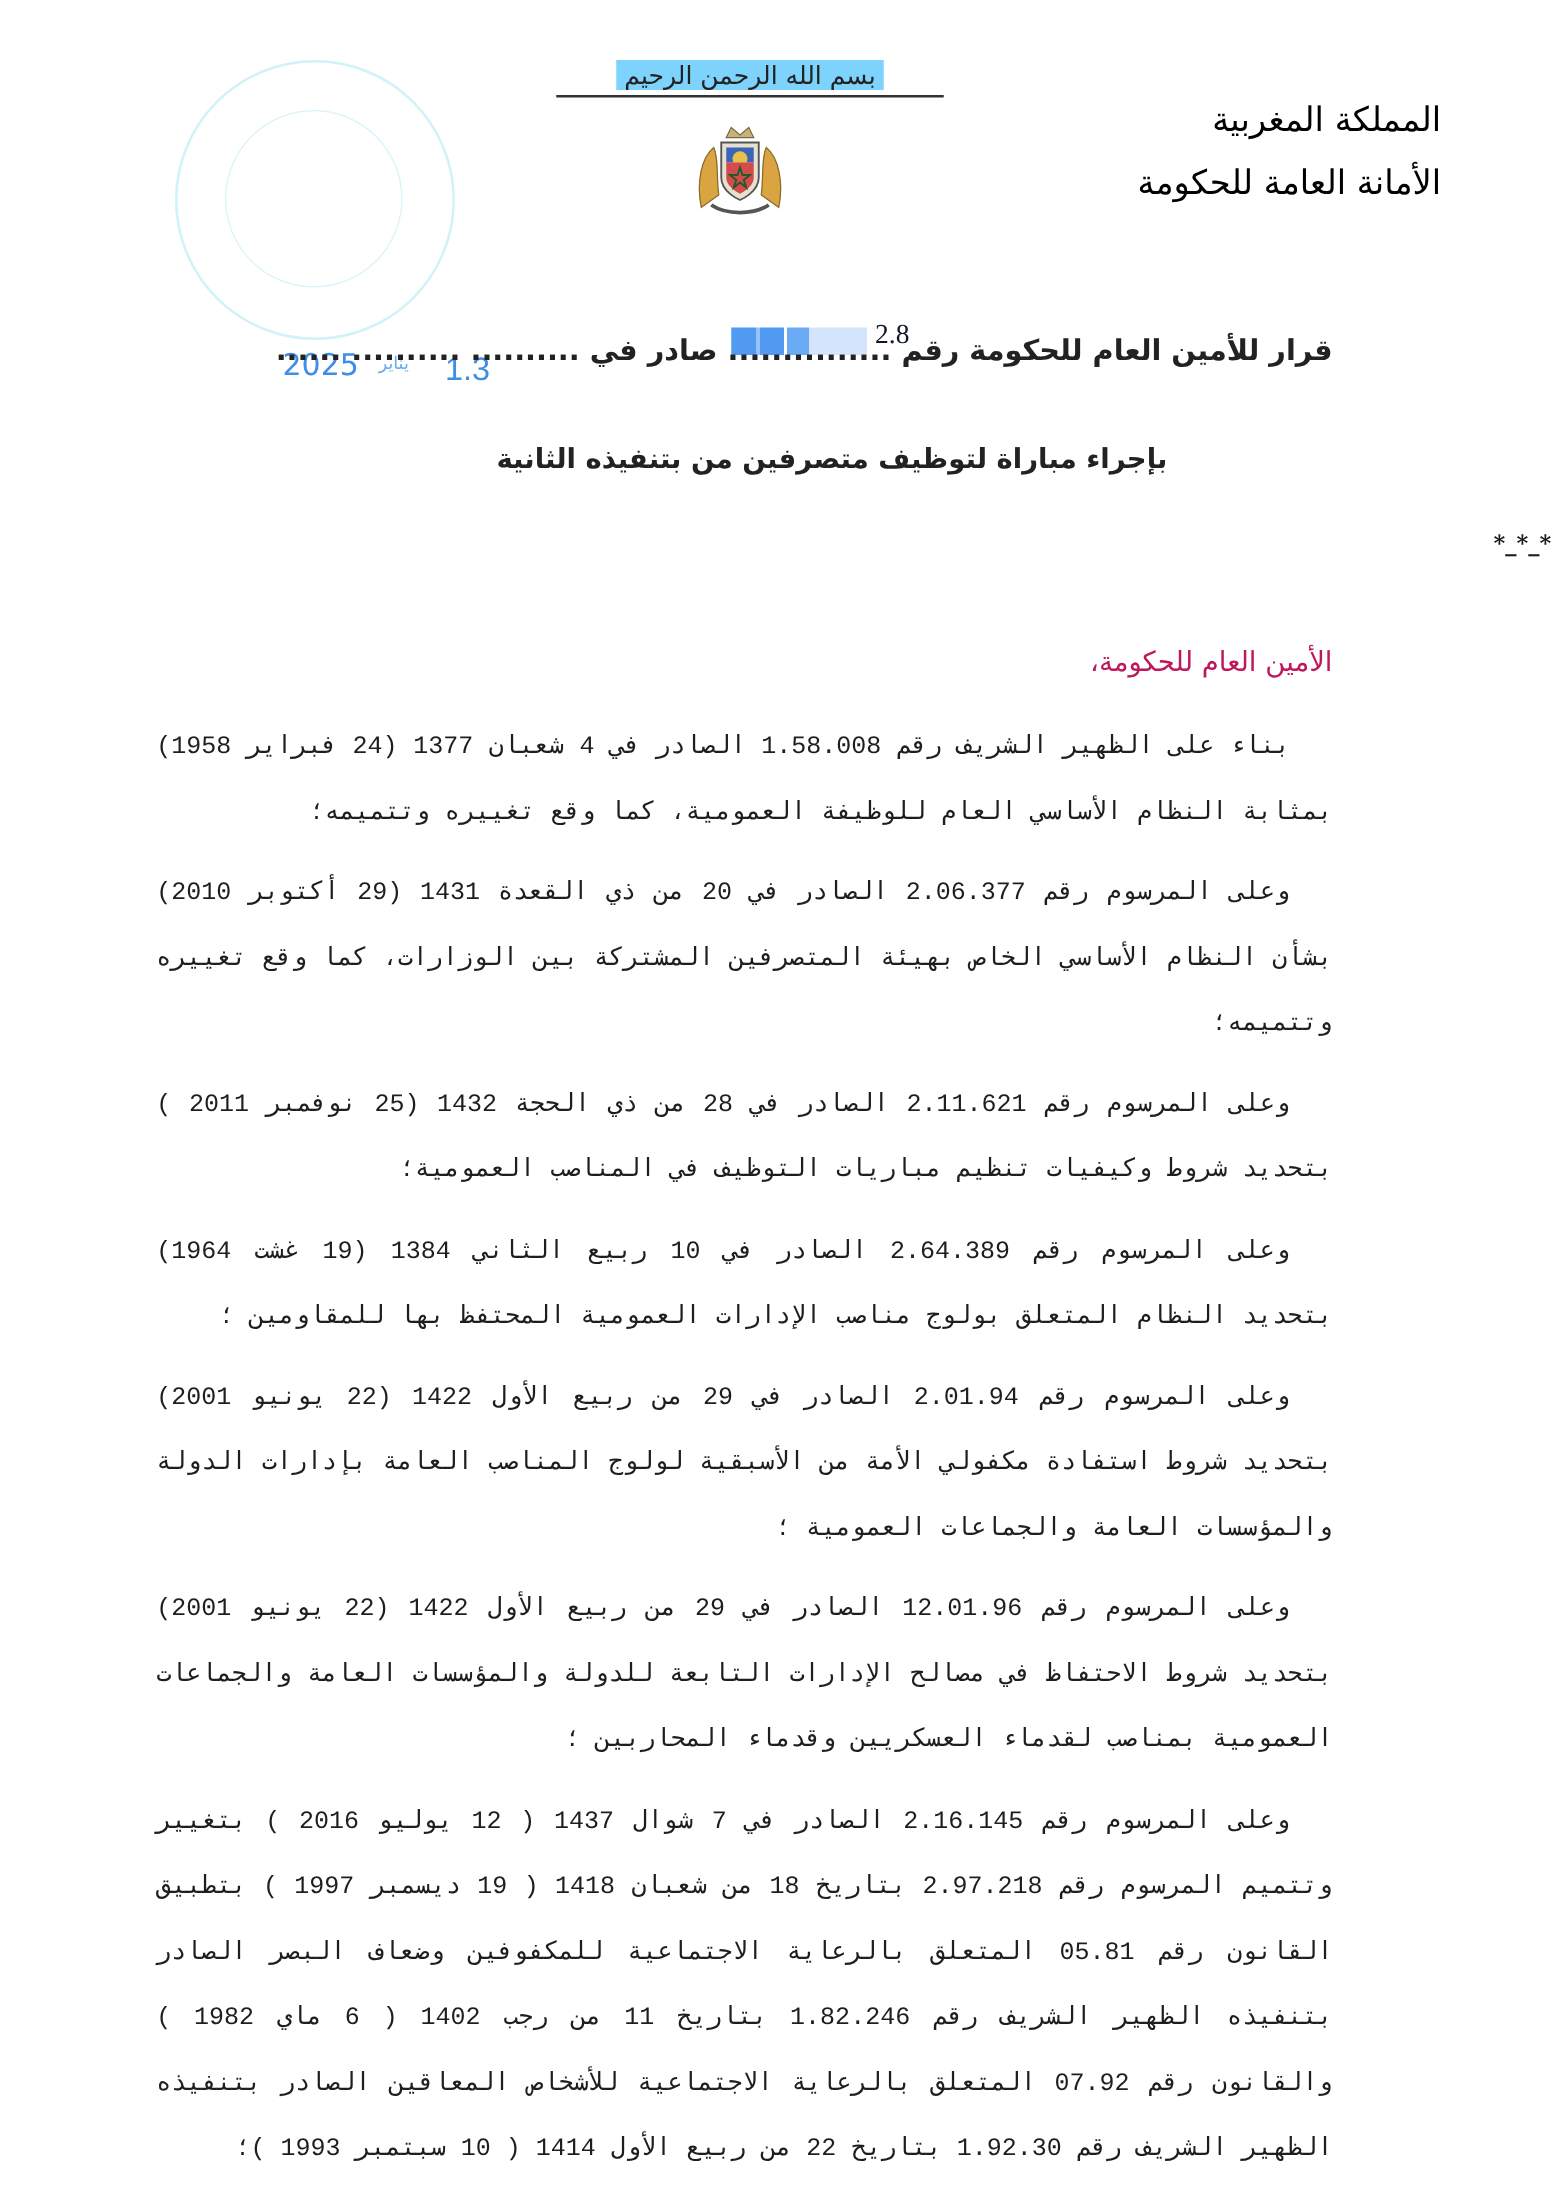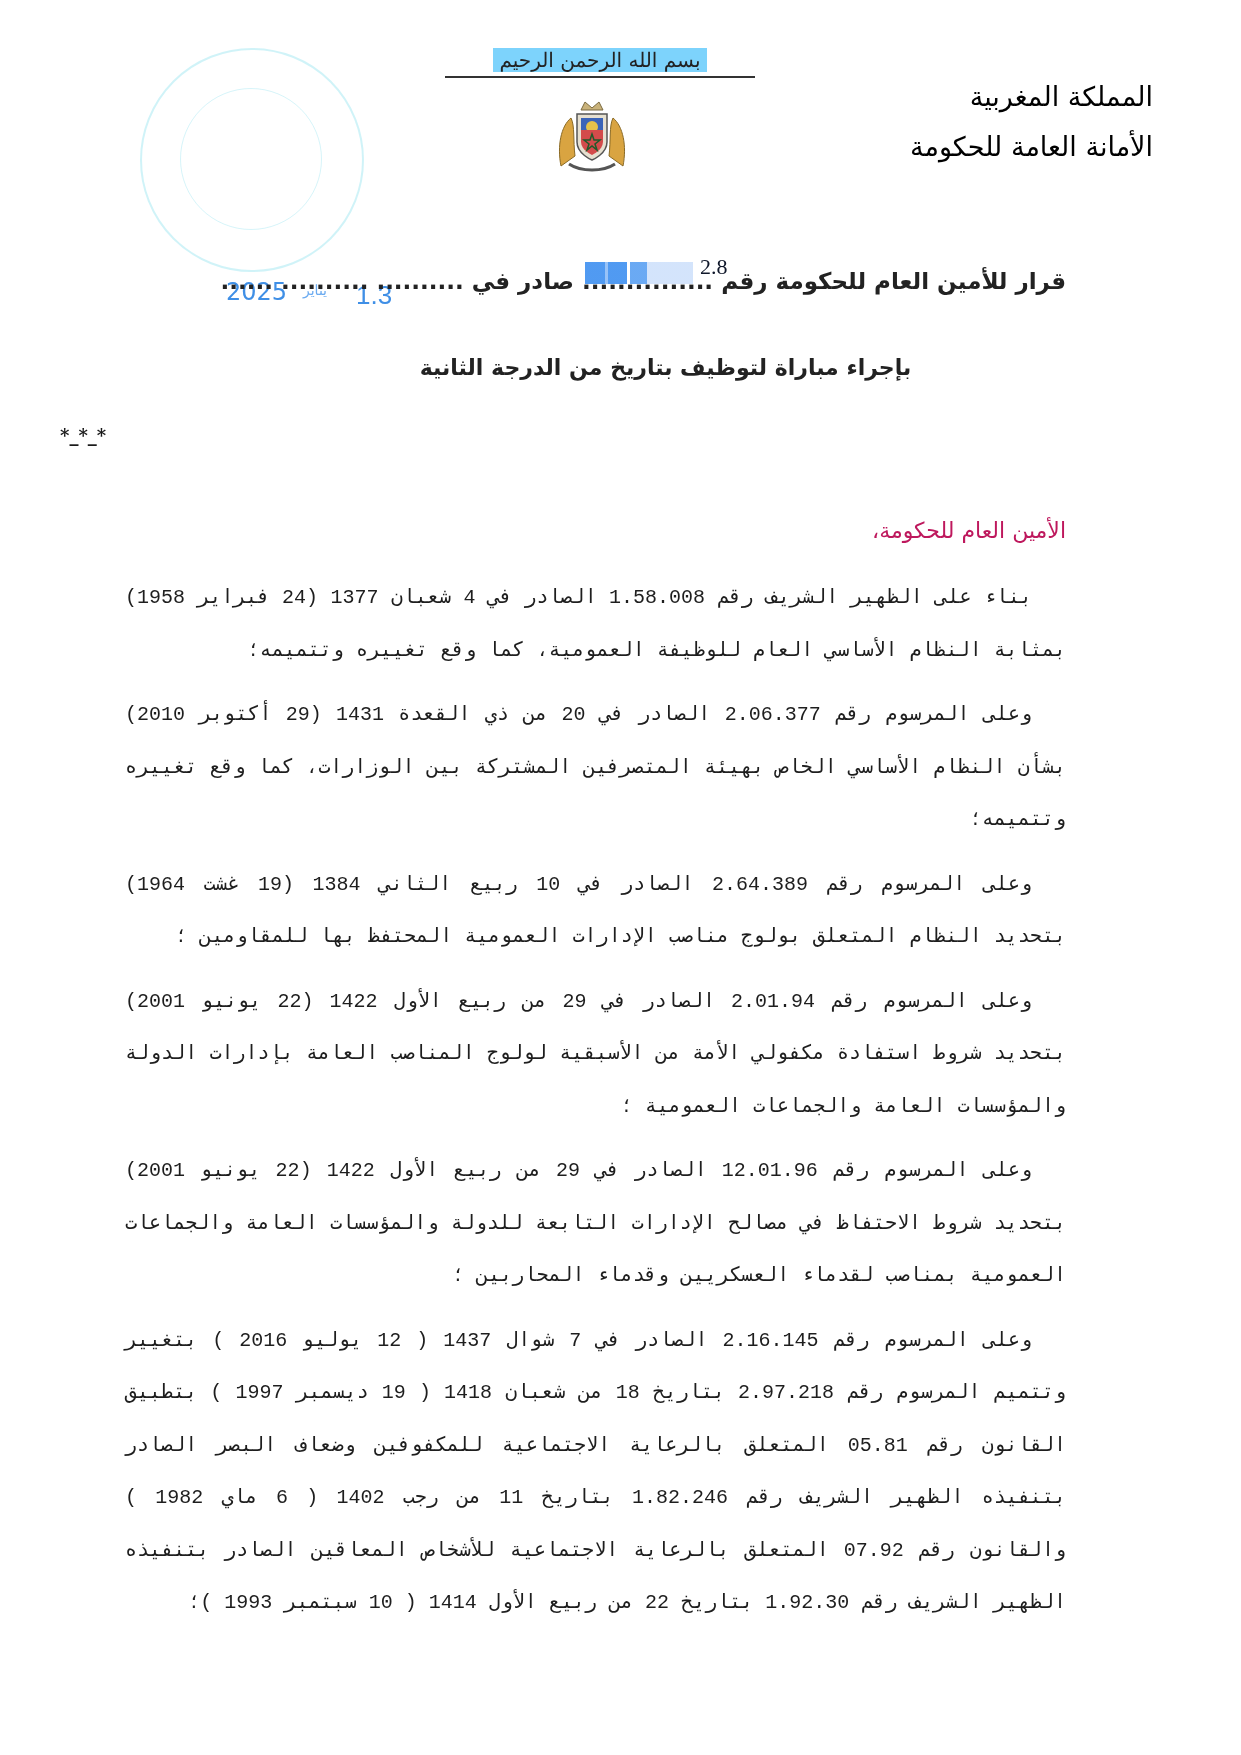--- a/index.html
+++ b/index.html
@@ -30,21 +30,21 @@
   .title-line .dots { letter-spacing:1px; }
   .redact { position:absolute; left:585px; top:262px; width:108px; height:22px;
             background:repeating-linear-gradient(90deg,#3d8ff0 0 20px,#8cbcf7 20px 23px,#3d8ff0 23px 42px,#fff 42px 45px,#5aa0f2 45px 62px,#cfe1fb 62px 108px); opacity:0.9; }
   .num28 { position:absolute; left:700px; top:254px; font-size:22px; color:#0f172a; font-family:Liberation Serif, serif;text-align:center; }
   .date13 { position:absolute; left:356px; top:280px; font-size:26px; color:#3f8fe6; font-family:Liberation Sans, sans-serif; }
   .date2025 { position:absolute; left:226px; top:278px; font-size:24px; color:#3f8fe6; font-family:"DejaVu Sans", sans-serif; }
   .month-handwritten { position:absolute; left:303px; top:282px; font-size:14px; color:#6aaaf0; font-family:Liberation Sans, sans-serif; }
 
   .subtitle { position:absolute; left:0; right:0; top:355px; text-align:center; direction:rtl;
               font-family:"DejaVu Sans", sans-serif; font-weight:bold; font-size:22px; color:#222; padding-left:90px; }
-  .stars { position:absolute; left:0; right:0; top:425px; text-align:left; font-size:18px; font-weight:bold; padding-left:60px; }
+  .stars { position:absolute; left:0; right:0; top:425px; text-align:right; font-size:18px; font-weight:bold; padding-left:60px; }
 
   .addressee { position:absolute; right:175px; top:518px; direction:rtl;
                font-family:"DejaVu Sans", sans-serif; font-weight:normal; font-size:22px; color:#be185d; }
 
   .body { position:absolute; left:125px; right:175px; top:572px; direction:rtl; text-align:justify;
           font-family:Liberation Mono, monospace; font-size:20px; line-height:52.5px; color:#1e1e1e; }
   .para { margin:0 0 12px 0; text-indent:34px; text-align-last:right; }
 </style>
 </head>
 <body>
@@ -85,26 +85,27 @@
 
   <div class="title-line">
     <span>قرار للأمين العام للحكومة رقم</span>
     <span class="dots">...............</span>
     <span>صادر في</span>
     <span class="dots">..........</span>
     <span class="dots" style="letter-spacing:12px">..........</span>
     <span class="dots">......</span>
   </div>
 
-  <div class="subtitle">بإجراء مباراة لتوظيف بتاريخ من الدرجة الثانية</div>
+  <div class="subtitle">بإجراء مباراة لتوظيف متصرفين من بتنفيذه الثانية</div>
   <div class="stars">*_*_*</div>
 
   <div class="addressee">الأمين العام للحكومة،</div>
 
   <div class="body">
     <p class="para">بناء على الظهير الشريف رقم 1.58.008 الصادر في 4 شعبان 1377 (24 فبراير 1958) بمثابة النظام الأساسي العام للوظيفة العمومية، كما وقع تغييره وتتميمه؛</p>
     <p class="para">وعلى المرسوم رقم 2.06.377 الصادر في 20 من ذي القعدة 1431 (29 أكتوبر 2010) بشأن النظام الأساسي الخاص بهيئة المتصرفين المشتركة بين الوزارات، كما وقع تغييره وتتميمه؛</p>
+    <p class="para">وعلى المرسوم رقم 2.11.621 الصادر في 28 من ذي الحجة 1432 (25 نوفمبر 2011 ) بتحديد شروط وكيفيات تنظيم مباريات التوظيف في المناصب العمومية؛</p>
     <p class="para">وعلى المرسوم رقم 2.64.389 الصادر في 10 ربيع الثاني 1384 (19 غشت 1964) بتحديد النظام المتعلق بولوج مناصب الإدارات العمومية المحتفظ بها للمقاومين ؛</p>
     <p class="para">وعلى المرسوم رقم 2.01.94 الصادر في 29 من ربيع الأول 1422 (22 يونيو 2001) بتحديد شروط استفادة مكفولي الأمة من الأسبقية لولوج المناصب العامة بإدارات الدولة والمؤسسات العامة والجماعات العمومية ؛</p>
     <p class="para">وعلى المرسوم رقم 12.01.96 الصادر في 29 من ربيع الأول 1422 (22 يونيو 2001) بتحديد شروط الاحتفاظ في مصالح الإدارات التابعة للدولة والمؤسسات العامة والجماعات العمومية بمناصب لقدماء العسكريين وقدماء المحاربين ؛</p>
     <p class="para">وعلى المرسوم رقم 2.16.145 الصادر في 7 شوال 1437 ( 12 يوليو 2016 ) بتغيير وتتميم المرسوم رقم 2.97.218 بتاريخ 18 من شعبان 1418 ( 19 ديسمبر 1997 ) بتطبيق القانون رقم 05.81 المتعلق بالرعاية الاجتماعية للمكفوفين وضعاف البصر الصادر بتنفيذه الظهير الشريف رقم 1.82.246 بتاريخ 11 من رجب 1402 ( 6 ماي 1982 ) والقانون رقم 07.92 المتعلق بالرعاية الاجتماعية للأشخاص المعاقين الصادر بتنفيذه الظهير الشريف رقم 1.92.30 بتاريخ 22 من ربيع الأول 1414 ( 10 سبتمبر 1993 )؛</p>
   </div>
 </div>
 
 </body></html>

